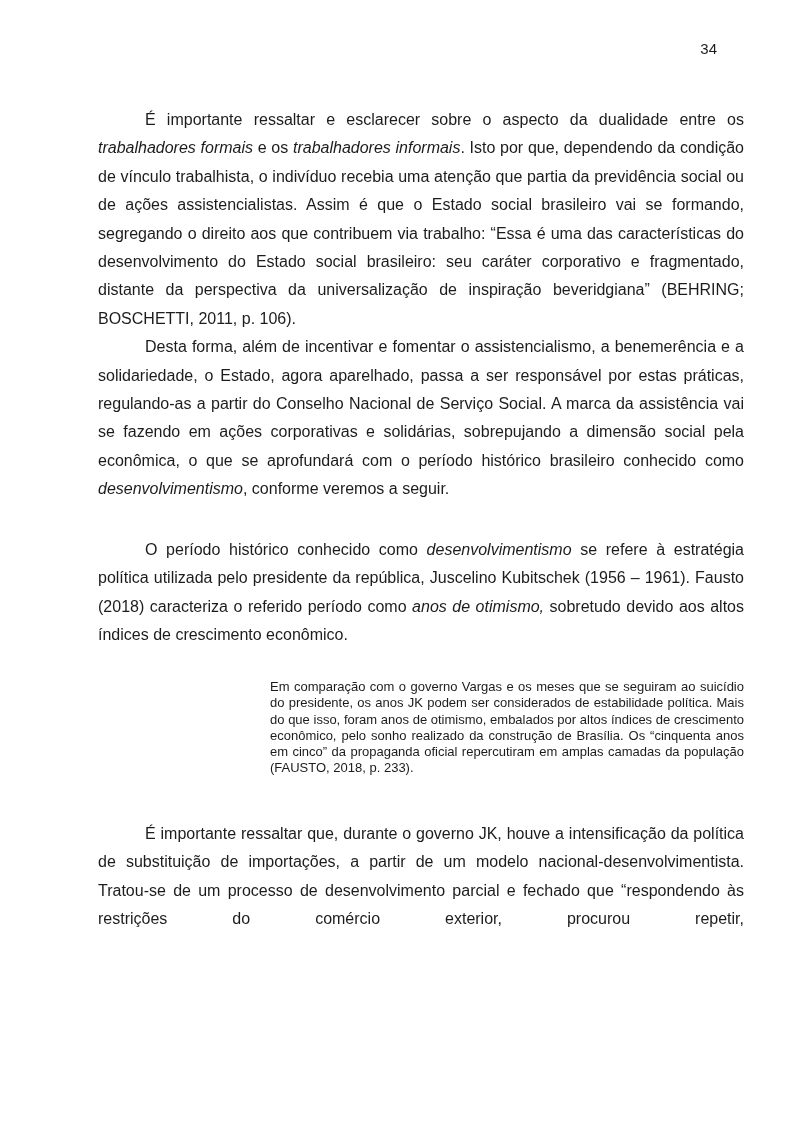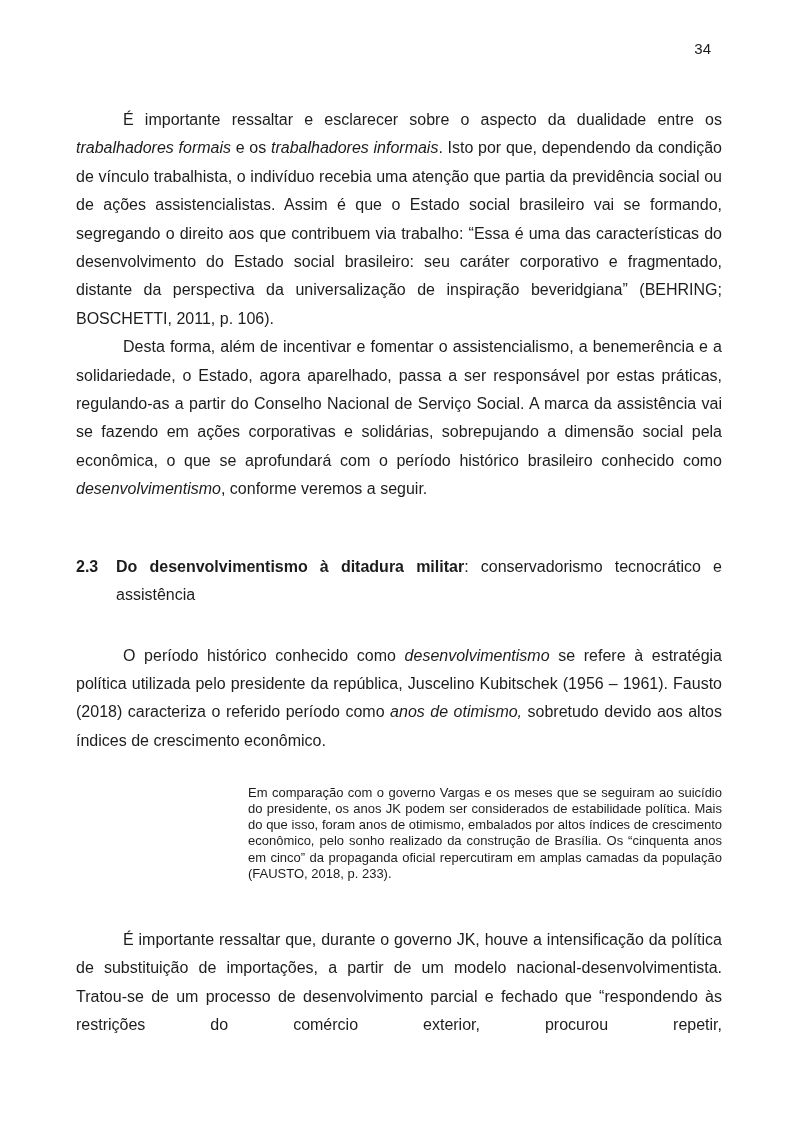--- a/index.html
+++ b/index.html
@@ -12,32 +12,33 @@
     height: 1131px;
     overflow: hidden;
     font-family: "Liberation Sans", "DejaVu Sans", sans-serif;
     color: #1c1c1c;
   }
   .sheet {
     position: relative;
     width: 788px;
     height: 1131px;
     background: #ffffff;
+    padding-left: 6px;
   }
   .page-number {
     position: absolute;
     top: 40px;
     right: 77px;
     font-size: 15px;
     line-height: 18px;
     color: #1c1c1c;
   }
   .content {
     position: absolute;
-    left: 76px;
+    left: 98px;
     top: 106px;
     width: 646px;
   }
   .para {
     margin: 0;
     font-size: 16px;
     line-height: 28.4px;
     text-align: justify;
     text-indent: 47px;
   }
@@ -79,21 +80,20 @@
 <div class="sheet">
 
   <div class="page-number">34</div>
 
   <div class="content">
 
     <p class="para"><span>É importante ressaltar e esclarecer sobre o aspecto da dualidade entre os </span><span class="i">trabalhadores formais</span><span> e os </span><span class="i">trabalhadores informais</span><span>. Isto por que, dependendo da condição de vínculo trabalhista, o indivíduo recebia uma atenção que partia da previdência social ou de ações assistencialistas. Assim é que o Estado social brasileiro vai se formando, segregando o direito aos que contribuem via trabalho: “Essa é uma das características do desenvolvimento do Estado social brasileiro: seu caráter corporativo e fragmentado, distante da perspectiva da universalização de inspiração beveridgiana” (BEHRING; BOSCHETTI, 2011, p. 106).</span></p>
 
     <p class="para"><span>Desta forma, além de incentivar e fomentar o assistencialismo, a benemerência e a solidariedade, o Estado, agora aparelhado, passa a ser responsável por estas práticas, regulando-as a partir do Conselho Nacional de Serviço Social. A marca da assistência vai se fazendo em ações corporativas e solidárias, sobrepujando a dimensão social pela econômica, o que se aprofundará com o período histórico brasileiro conhecido como </span><span class="i">desenvolvimentismo</span><span>, conforme veremos a seguir.</span></p>
 
-    <p class="heading"><span class="num">2.3</span><span><span class="b">Do desenvolvimentismo à ditadura militar</span><span>: conservadorismo tecnocrático e assistência</span></span></p>
 
     <p class="para after-heading"><span>O período histórico conhecido como </span><span class="i">desenvolvimentismo</span><span> se refere à estratégia política utilizada pelo presidente da república, Juscelino Kubitschek (1956 – 1961). Fausto (2018) caracteriza o referido período como </span><span class="i">anos de otimismo,</span><span> sobretudo devido aos altos índices de crescimento econômico.</span></p>
 
     <blockquote class="quote"><span>Em comparação com o governo Vargas e os meses que se seguiram ao suicídio do presidente, os anos JK podem ser considerados de estabilidade política. Mais do que isso, foram anos de otimismo, embalados por altos índices de crescimento econômico, pelo sonho realizado da construção de Brasília. Os “cinquenta anos em cinco” da propaganda oficial repercutiram em amplas camadas da população (FAUSTO, 2018, p. 233).</span></blockquote>
 
     <p class="para last-para"><span>É importante ressaltar que, durante o governo JK, houve a intensificação da política de substituição de importações, a partir de um modelo nacional-desenvolvimentista. Tratou-se de um processo de desenvolvimento parcial e fechado que “respondendo às restrições do comércio exterior, procurou repetir,</span></p>
 
   </div>
 
 </div>

